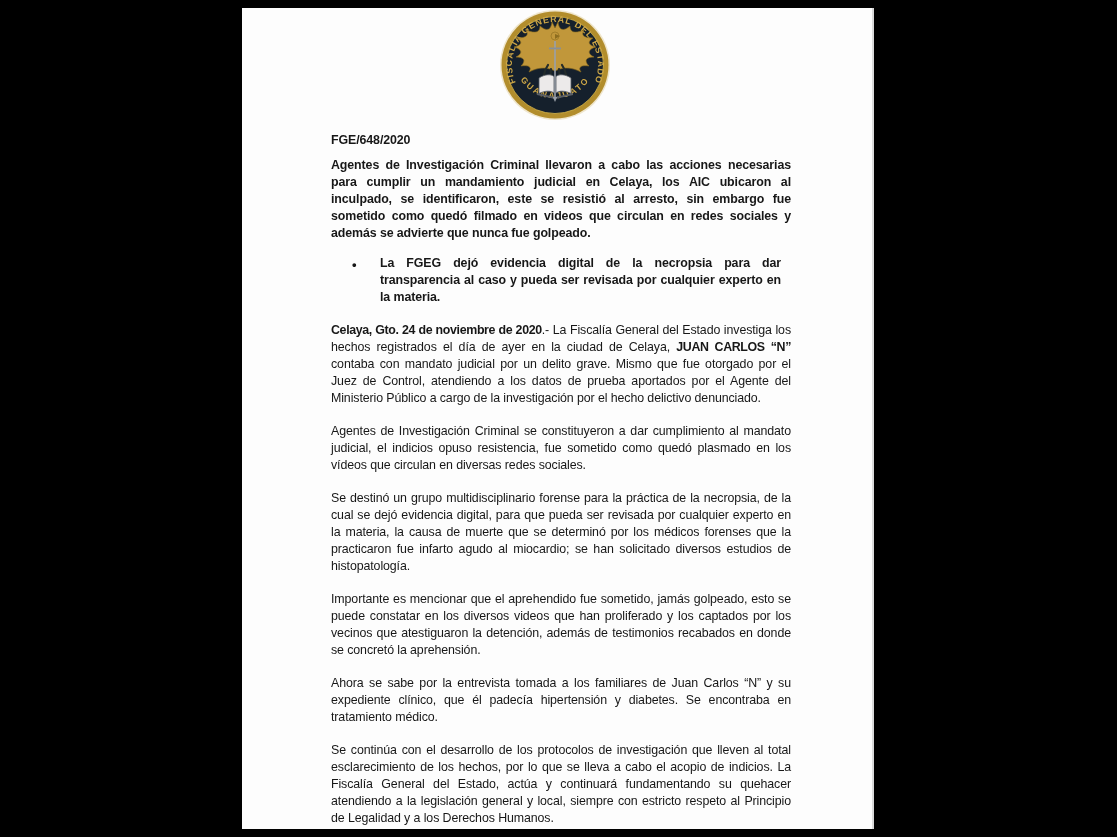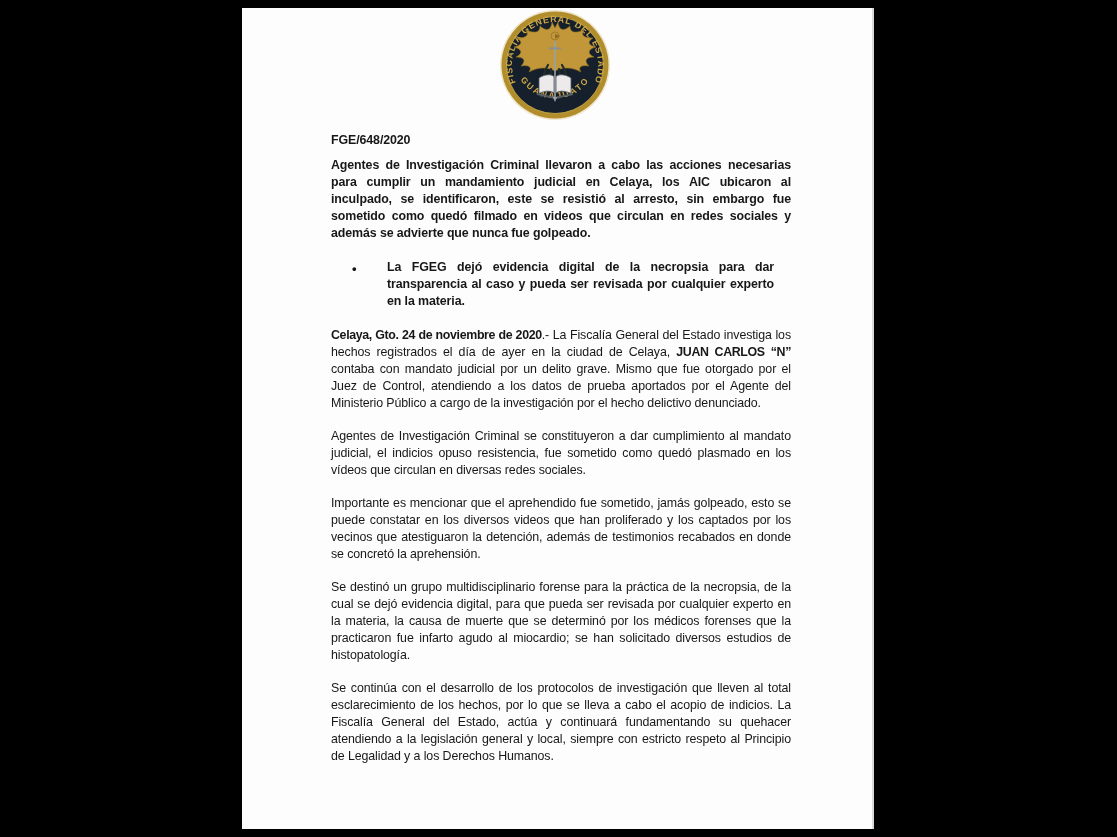--- a/index.html
+++ b/index.html
@@ -49,21 +49,21 @@
     letter-spacing: -0.1px;
   }
   .bold { font-weight: bold; letter-spacing: -0.35px; }
   p.ref { margin-bottom: 8px; text-align: left; }
   p.lead { margin-bottom: 13px; }
   .bullet-row {
     position: relative;
     padding-left: 39px;
     margin-bottom: 16px;
   }
-  .bullet-row p { margin: 17px; }
+  .bullet-row p { margin: 10px; }
   .bullet-row .dot {
     position: absolute;
     left: 21px;
     top: 1px;
     font-weight: bold;
     font-size: 13px;
     line-height: 17px;
     color: #171717;
   }
 </style>
@@ -125,19 +125,20 @@
       <p class="lead bold">Agentes de Investigación Criminal llevaron a cabo las acciones necesarias para cumplir un mandamiento judicial en Celaya, los AIC ubicaron al inculpado, se identificaron, este se resistió al arresto, sin embargo fue sometido como quedó filmado en videos que circulan en redes sociales y además se advierte que nunca fue golpeado.</p>
 
       <div class="bullet-row">
         <span class="dot">•</span>
         <p class="bold">La FGEG dejó evidencia digital de la necropsia para dar transparencia al caso y pueda ser revisada por cualquier experto en la materia.</p>
       </div>
 
       <p><span class="bold">Celaya, Gto. 24 de noviembre de 2020</span><span>.- </span><span>La Fiscalía General del Estado investiga los hechos registrados el día de ayer en la ciudad de Celaya, </span><span class="bold">JUAN CARLOS “N”</span><span> contaba con mandato judicial por un delito grave. Mismo que fue otorgado por el Juez de Control, atendiendo a los datos de prueba aportados por el Agente del Ministerio Público a cargo de la investigación por el hecho delictivo denunciado.</span></p>
 
       <p>Agentes de Investigación Criminal se constituyeron a dar cumplimiento al mandato judicial, el indicios opuso resistencia, fue sometido como quedó plasmado en los vídeos que circulan en diversas redes sociales.</p>
+      <p>Se destinó un grupo multidisciplinario forense para la práctica de la necropsia, de la cual se dejó evidencia digital, para que pueda ser revisada por cualquier experto en la materia, la causa de muerte que se determinó por los médicos forenses que la practicaron fue infarto agudo al miocardio; se han solicitado diversos estudios de histopatología.</p>
       <p>Importante es mencionar que el aprehendido fue sometido, jamás golpeado, esto se puede constatar en los diversos videos que han proliferado y los captados por los vecinos que atestiguaron la detención, además de testimonios recabados en donde se concretó la aprehensión.</p>
-      <p>Se destinó un grupo multidisciplinario forense para la práctica de la necropsia, de la cual se dejó evidencia digital, para que pueda ser revisada por cualquier experto en la materia, la causa de muerte que se determinó por los médicos forenses que la practicaron fue infarto agudo al miocardio; se han solicitado diversos estudios de histopatología.</p>
+      <p>Ahora se sabe por la entrevista tomada a los familiares de Juan Carlos “N” y su expediente clínico, que él padecía hipertensión y diabetes. Se encontraba en tratamiento médico.</p>
       <p>Se continúa con el desarrollo de los protocolos de investigación que lleven al total esclarecimiento de los hechos, por lo que se lleva a cabo el acopio de indicios. La Fiscalía General del Estado, actúa y continuará fundamentando su quehacer atendiendo a la legislación general y local, siempre con estricto respeto al Principio de Legalidad y a los Derechos Humanos.</p>
 
     </div>
   </div>
 </div>
 
 </body></html>

